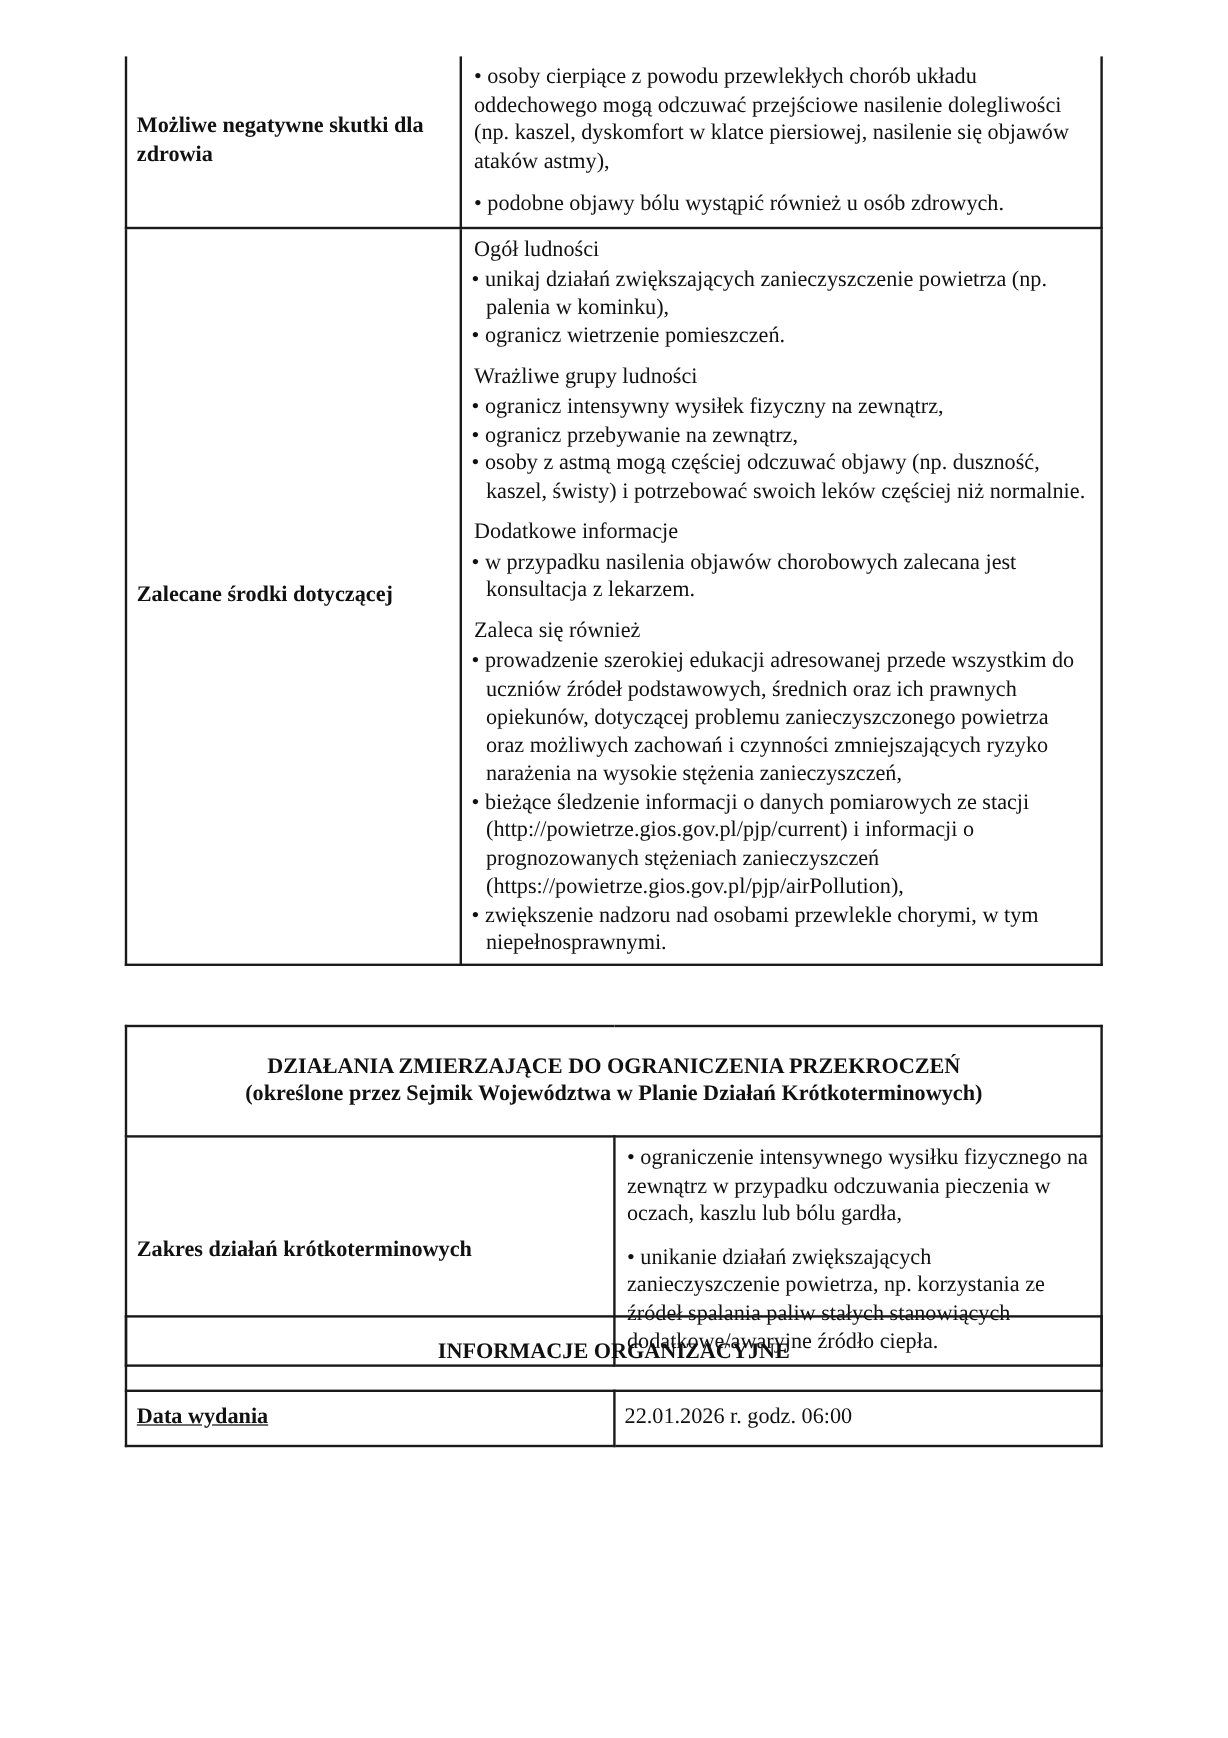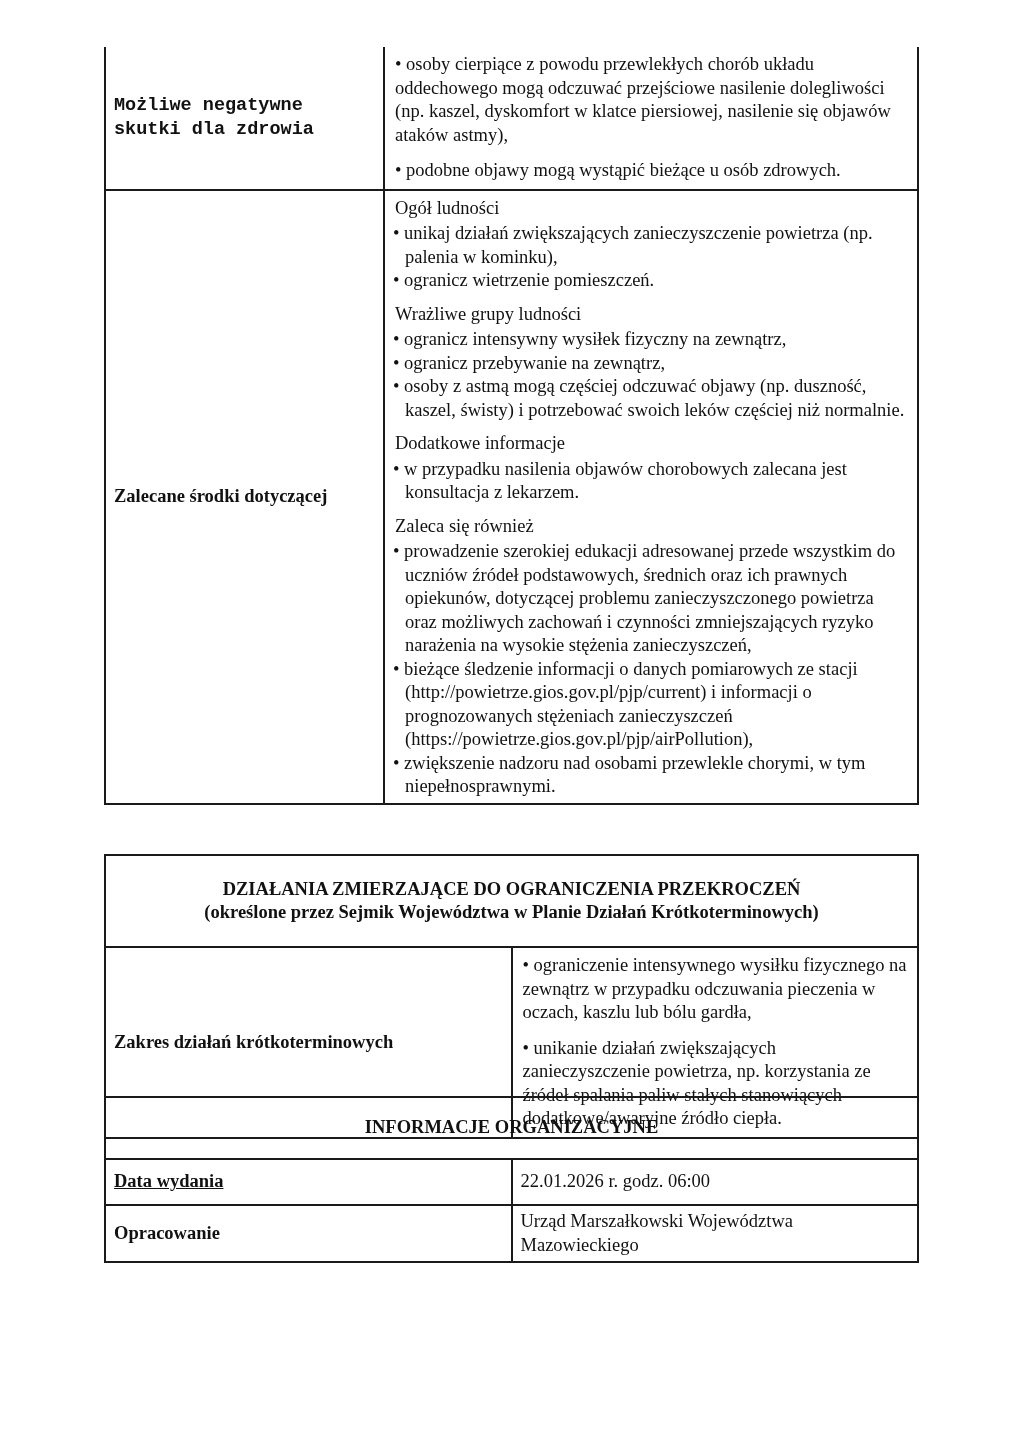--- a/index.html
+++ b/index.html
@@ -29,25 +29,25 @@
   #t1 tr:first-child td { border-top: none; }
   #t2 { top: 854px; }
   #t3 { top: 1096px; padding-left: 41px; }
 </style>
 </head>
 <body>
 
 <table class="tbl" id="t1">
   <tbody>
       <tr>
-    <td class="lbl" style="height:140px;font-family:Liberation Mono, monospace;">Możliwe negatywne skutki dla zdrowia</td>
+    <td class="lbl" style="height:140px;">Możliwe negatywne skutki dla zdrowia</td>
     <td class="val">
       <p class="para">• osoby cierpiące z powodu przewlekłych chorób układu oddechowego mogą odczuwać przejściowe nasilenie dolegliwości (np. kaszel, dyskomfort w klatce piersiowej, nasilenie się objawów ataków astmy),</p>
       <div class="gap"></div>
-      <p class="para">• podobne objawy mogą wystąpić bieżące u osób zdrowych.</p>
+      <p class="para">• podobne objawy bólu wystąpić również u osób zdrowych.</p>
     </td>
   </tr>
   <tr>
     <td class="lbl">Zalecane środki dotyczącej</td>
     <td class="val">
       <div>
         <p class="para uline">Ogół ludności</p>
         <p class="bullet">• unikaj działań zwiększających zanieczyszczenie powietrza (np. palenia w kominku),</p>
         <p class="bullet">• ogranicz wietrzenie pomieszczeń.</p>
       </div>
@@ -96,18 +96,14 @@
 
 <table class="tbl" id="t3">
   <tbody>
       <tr>
     <td colspan="2" class="hdr" style="height:58px;">INFORMACJE ORGANIZACYJNE</td>
   </tr>
   <tr>
     <td class="lbl" style="height:44px;text-decoration:underline;">Data wydania</td>
     <td class="val">22.01.2026 r. godz. 06:00</td>
   </tr>
-  <tr>
-    <td class="lbl" style="height:44px;">Opracowanie</td>
-    <td class="val">Urząd Marszałkowski Województwa Mazowieckiego</td>
-  </tr>
 </tbody>
   </table>
 
 </body></html>

